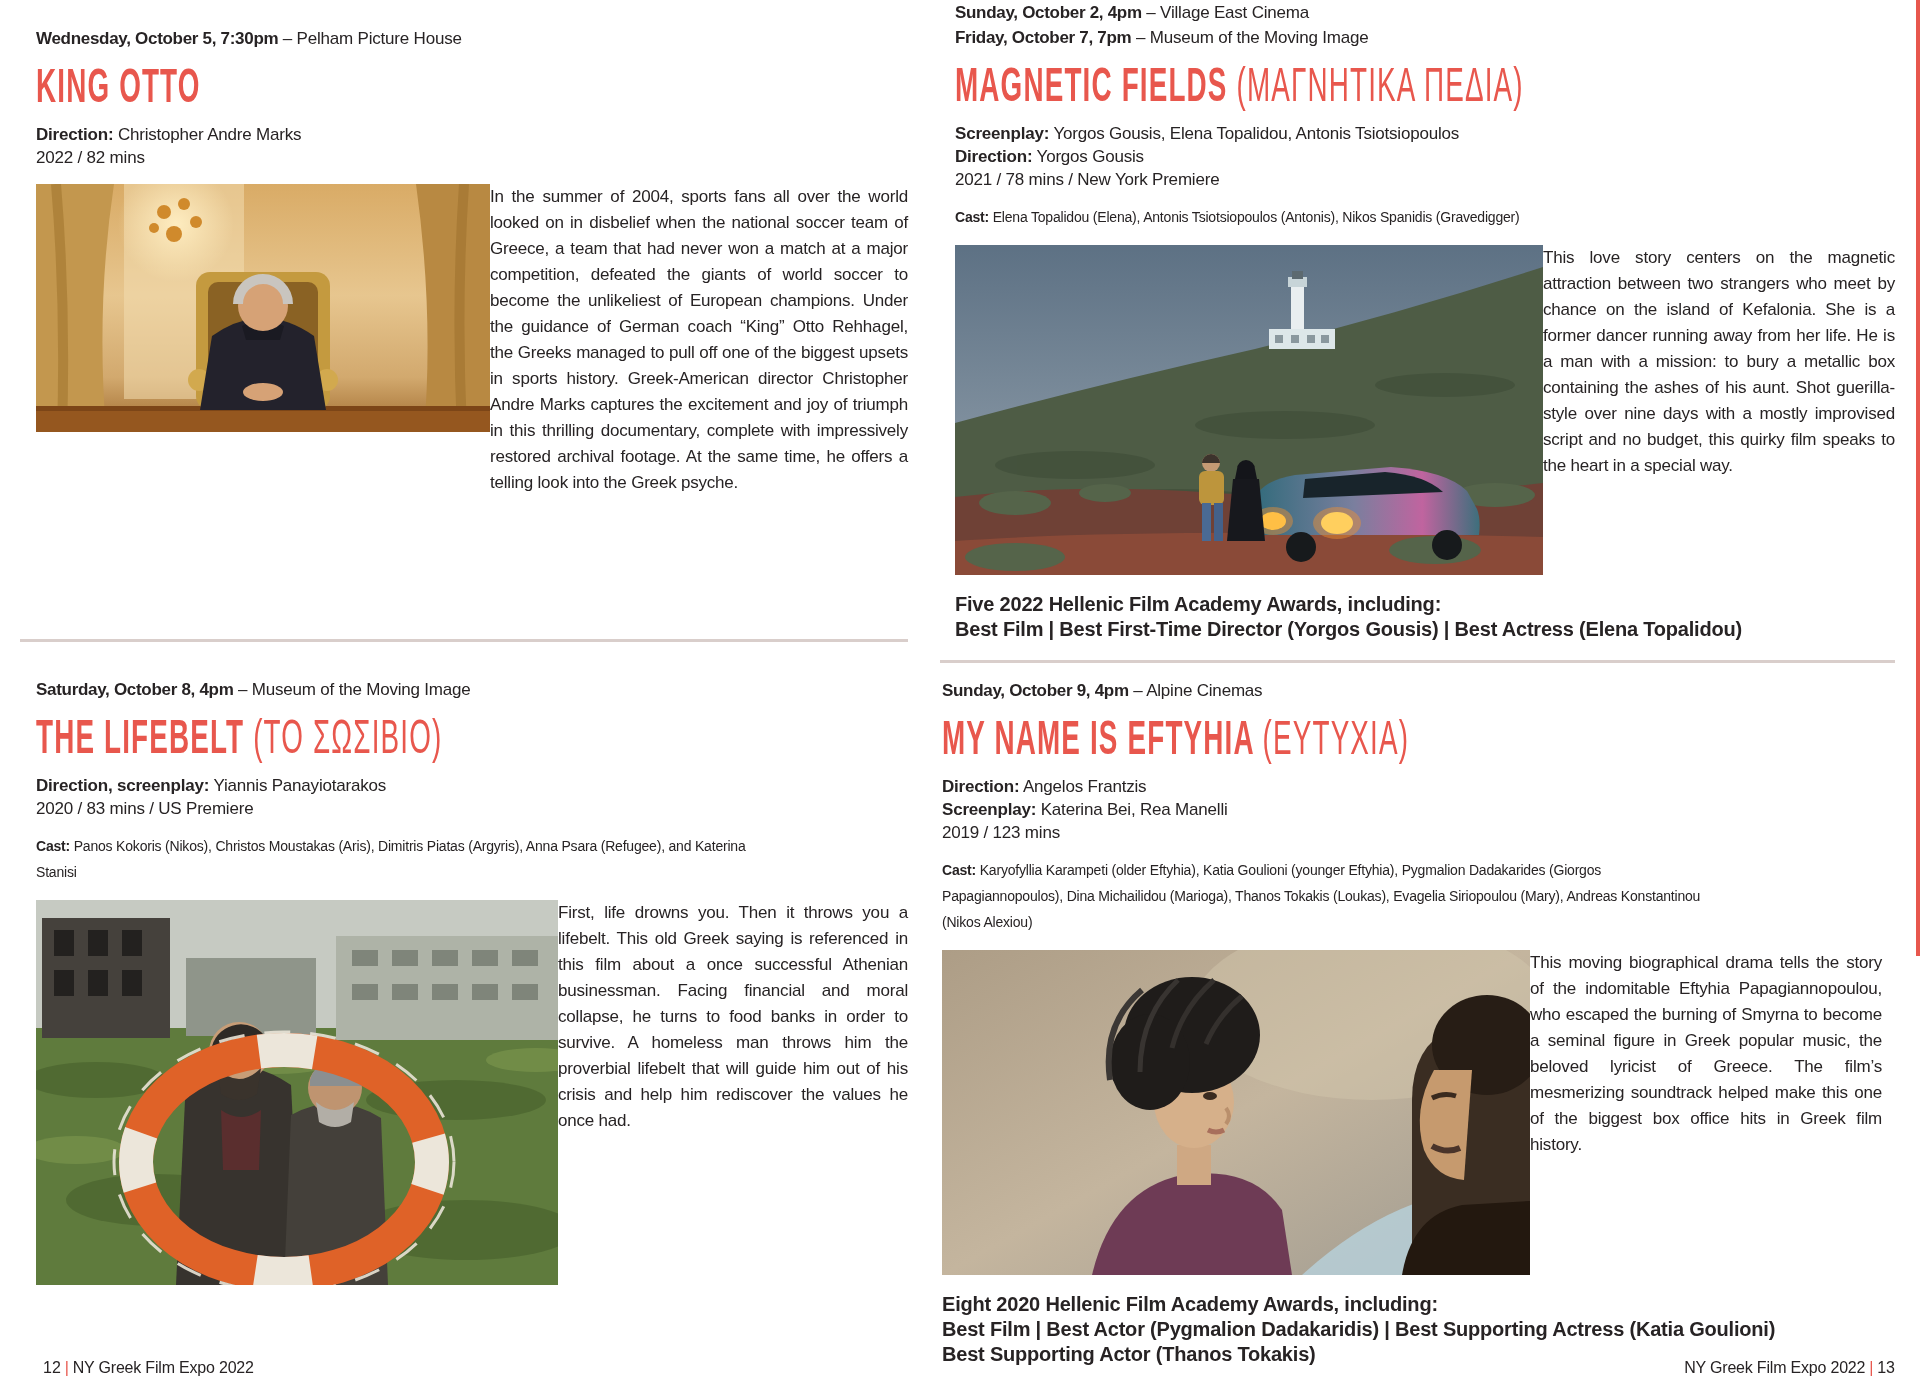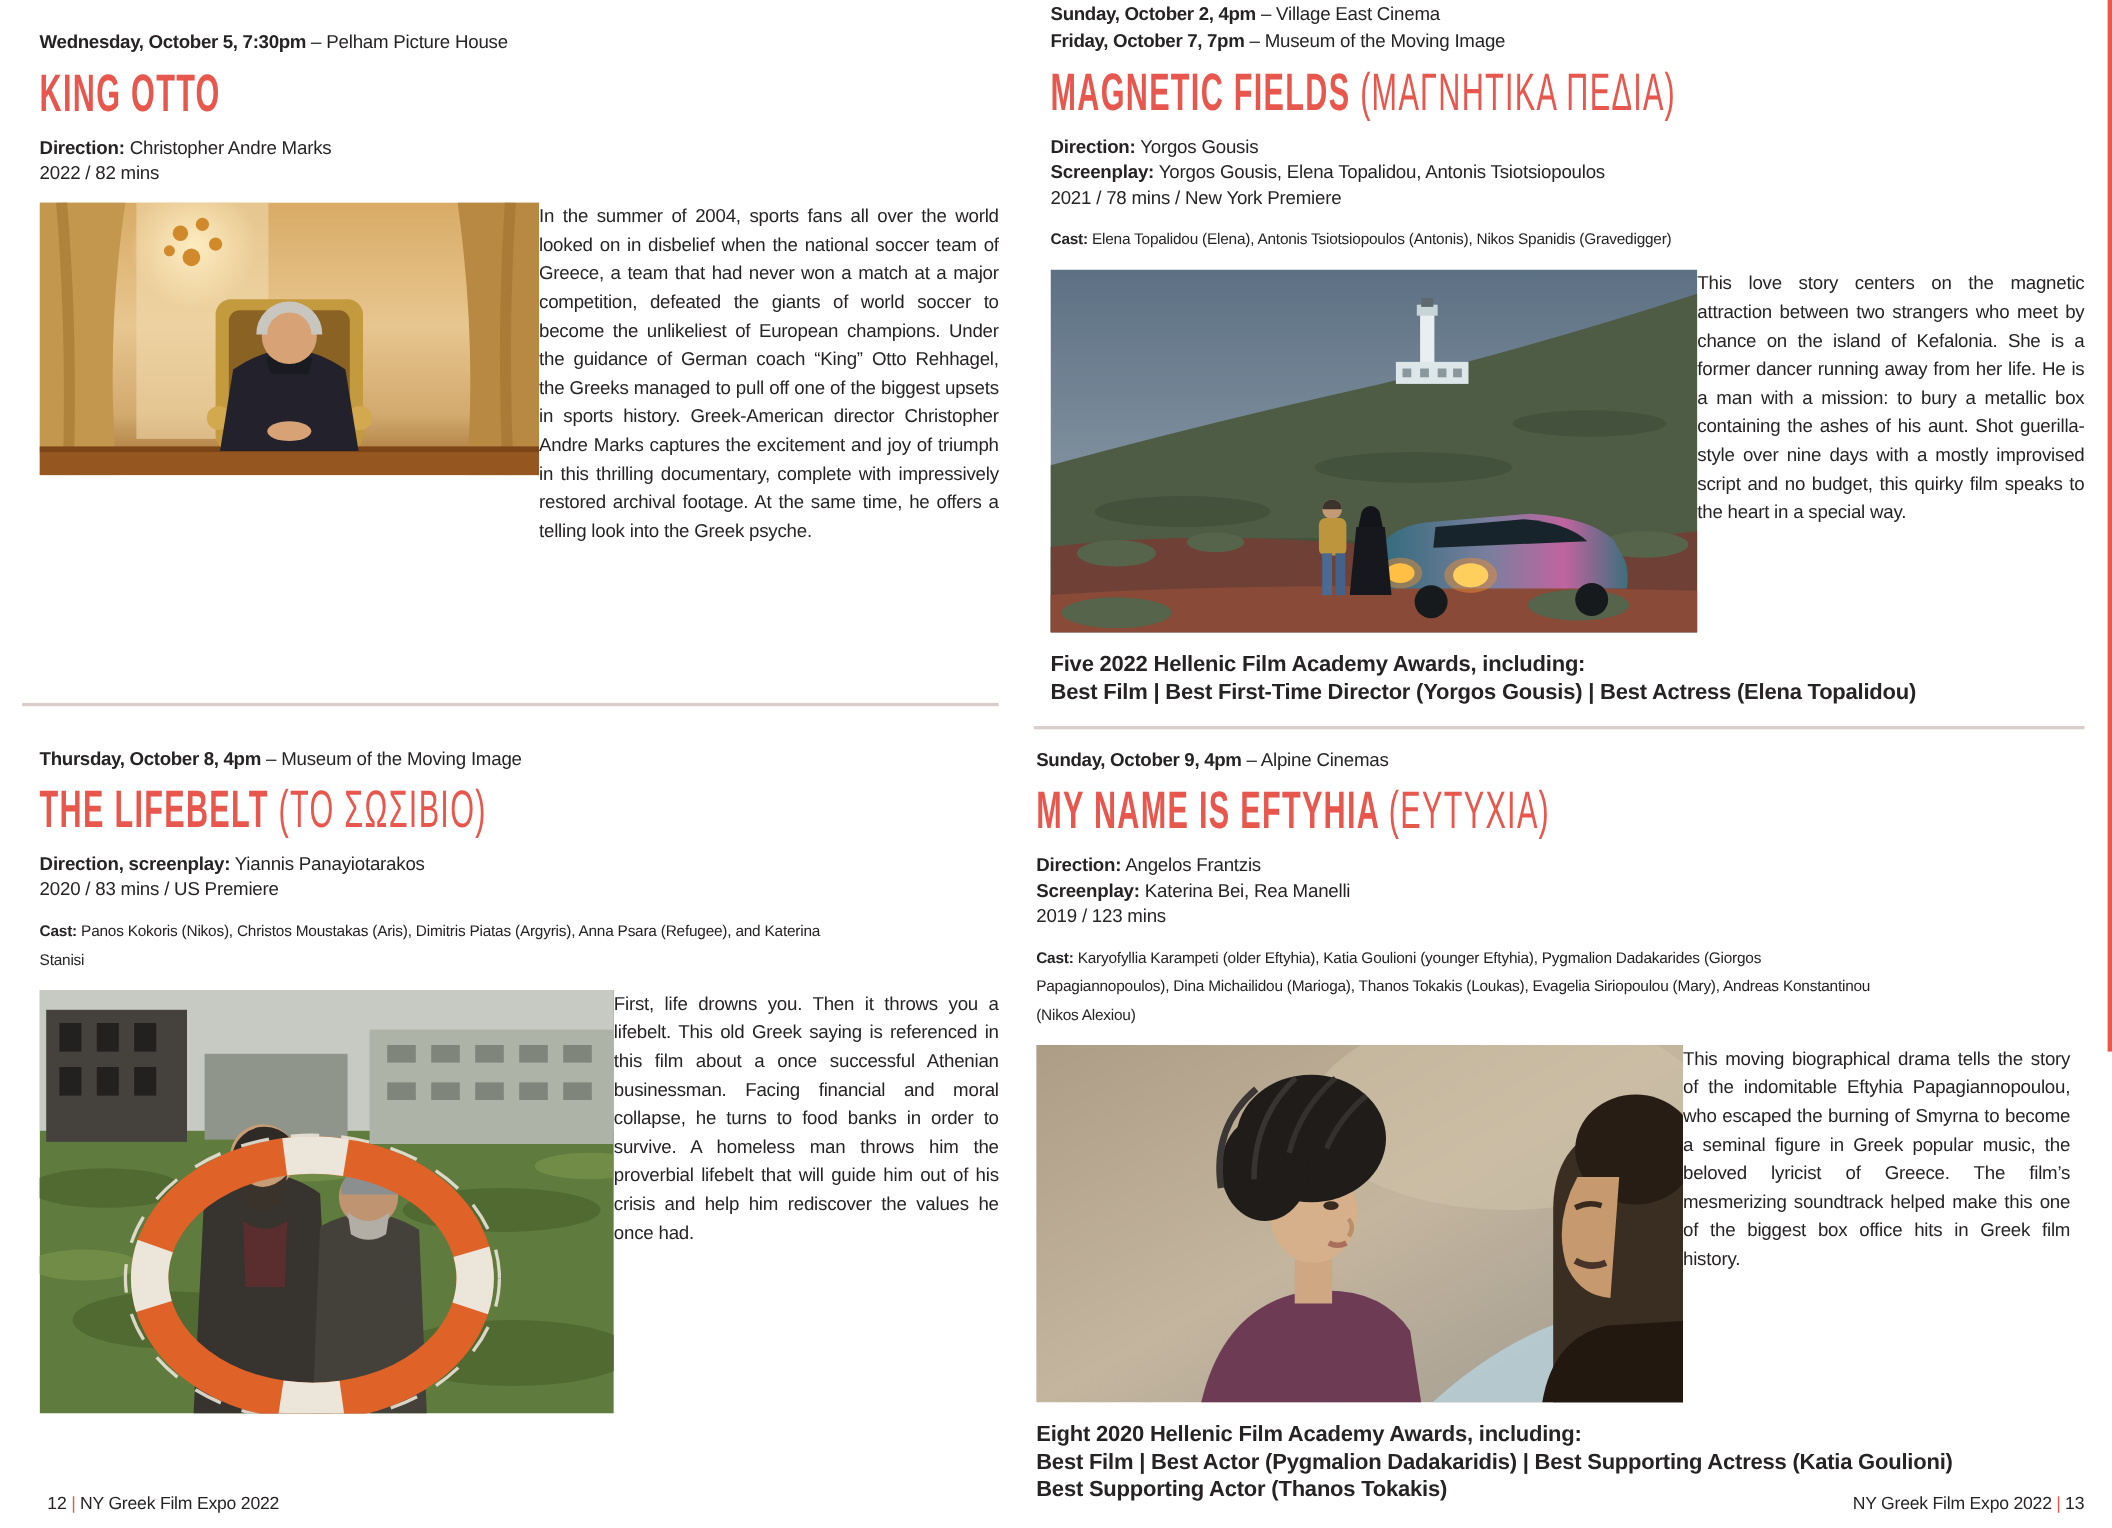--- a/index.html
+++ b/index.html
@@ -117,21 +117,21 @@
         </svg>
       </figure>
       <div class="synopsis">In the summer of 2004, sports fans all over the world looked on in disbelief when the national soccer team of Greece, a team that had never won a match at a major competition, defeated the giants of world soccer to become the unlikeliest of European champions. Under the guidance of German coach “King” Otto Rehhagel, the Greeks managed to pull off one of the biggest upsets in sports history. Greek-American director Christopher Andre Marks captures the excitement and joy of triumph in this thrilling documentary, complete with impressively restored archival footage. At the same time, he offers a telling look into the Greek psyche.</div>
     </div>
   </section>
 
   <div class="divider" id="divider-left"></div>
 
   <section class="film" id="sec-lifebelt">
     <p class="screening">
-      <b>Thursday, October 8, 4pm</b>
+      <b>Saturday, October 8, 4pm</b>
       <span>–</span>
       <span>Museum of the Moving Image</span>
     </p>
     <h1 class="film-title">
       <span class="tm">THE LIFEBELT</span>
       <span class="tg">(ΤΟ ΣΩΣΙΒΙΟ)</span>
     </h1>
     <p class="credit">
       <b>Direction, screenplay:</b>
       <span>Yiannis Panayiotarakos</span>
@@ -207,26 +207,26 @@
     <p class="screening">
       <b>Friday, October 7, 7pm</b>
       <span>–</span>
       <span>Museum of the Moving Image</span>
     </p>
     <h1 class="film-title">
       <span class="tm">MAGNETIC FIELDS</span>
       <span class="tg">(ΜΑΓΝΗΤΙΚΑ ΠΕΔΙΑ)</span>
     </h1>
     <p class="credit">
+      <b>Screenplay:</b>
+      <span>Yorgos Gousis, Elena Topalidou, Antonis Tsiotsiopoulos</span>
+    </p>
+    <p class="credit">
       <b>Direction:</b>
       <span>Yorgos Gousis</span>
-    </p>
-    <p class="credit">
-      <b>Screenplay:</b>
-      <span>Yorgos Gousis, Elena Topalidou, Antonis Tsiotsiopoulos</span>
     </p>
     <p class="meta">2021 / 78 mins / New York Premiere</p>
     <p class="cast">
       <b>Cast:</b>
       <span>Elena Topalidou (Elena), Antonis Tsiotsiopoulos (Antonis), Nikos Spanidis (Gravedigger)</span>
     </p>
     <div class="media">
       <figure class="gap17 outdent">
         <svg width="588" height="330" viewBox="0 0 588 330">
           <defs>

